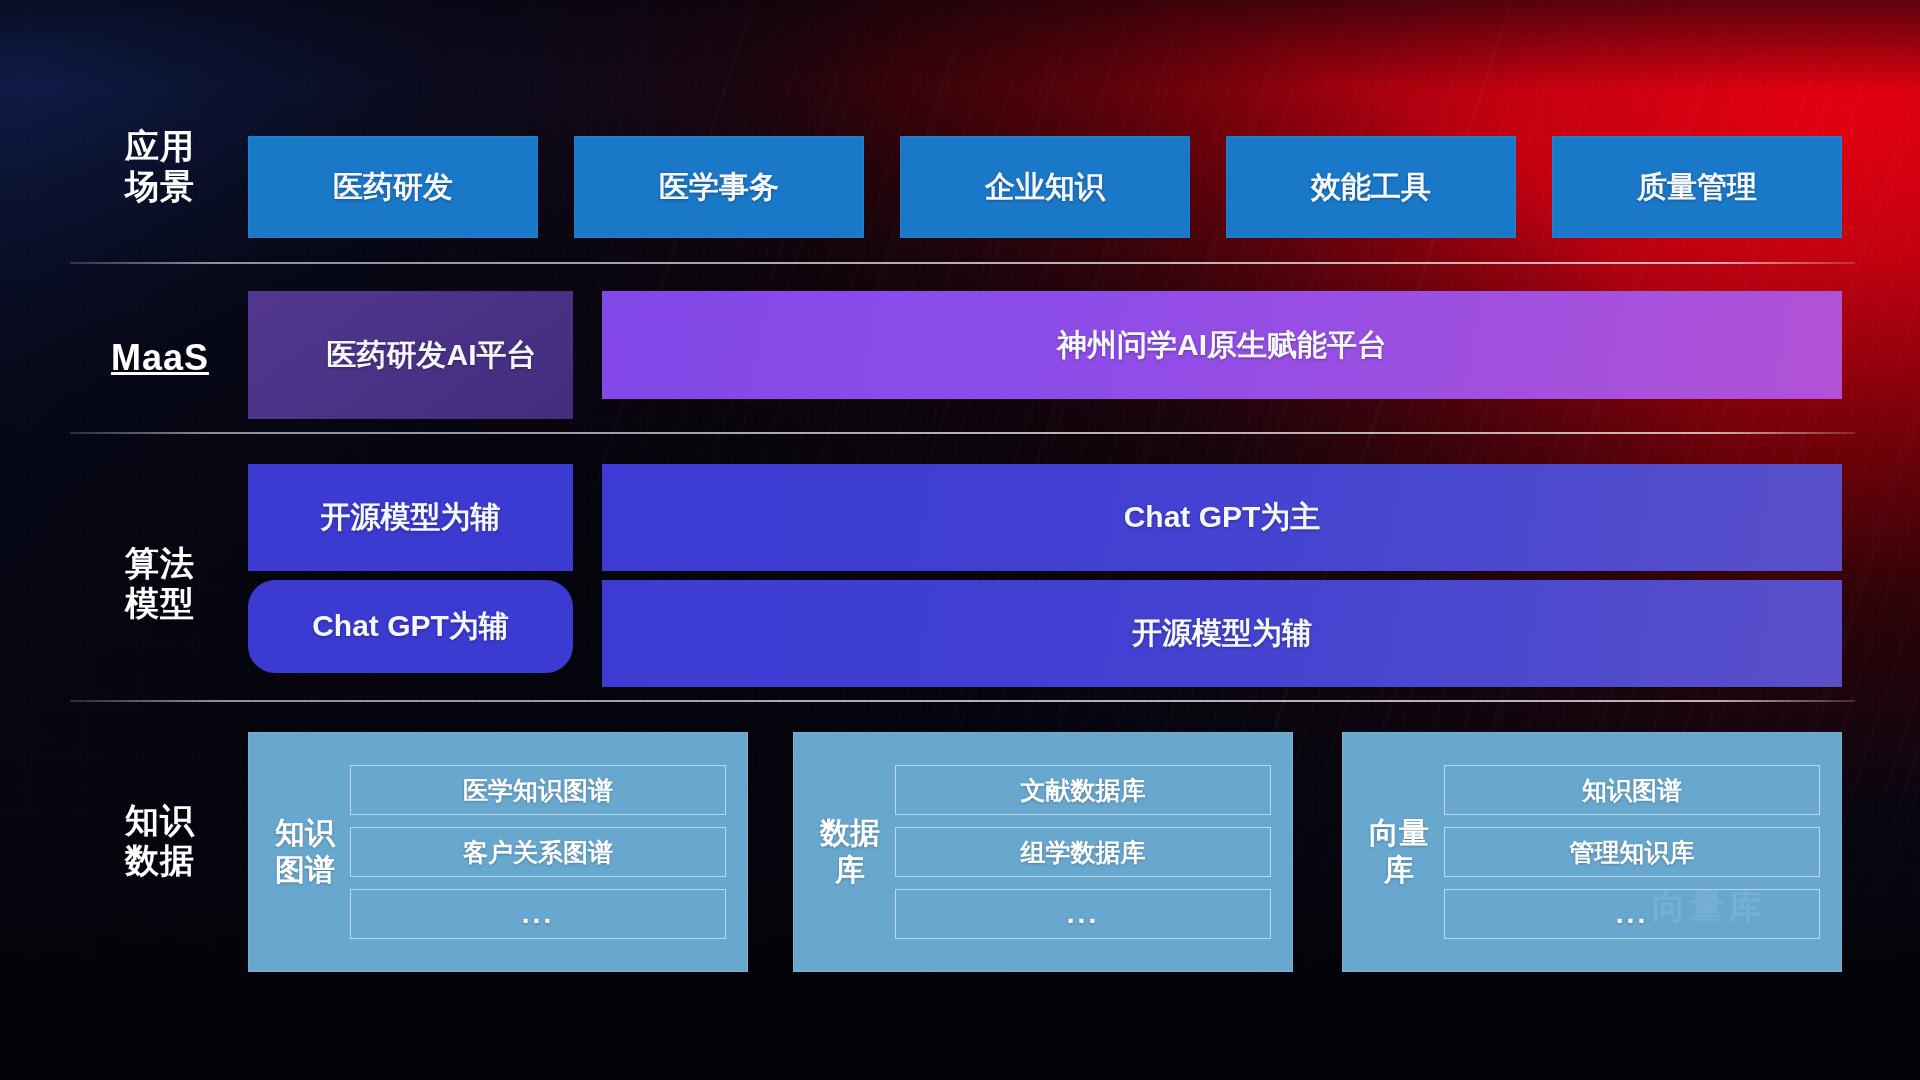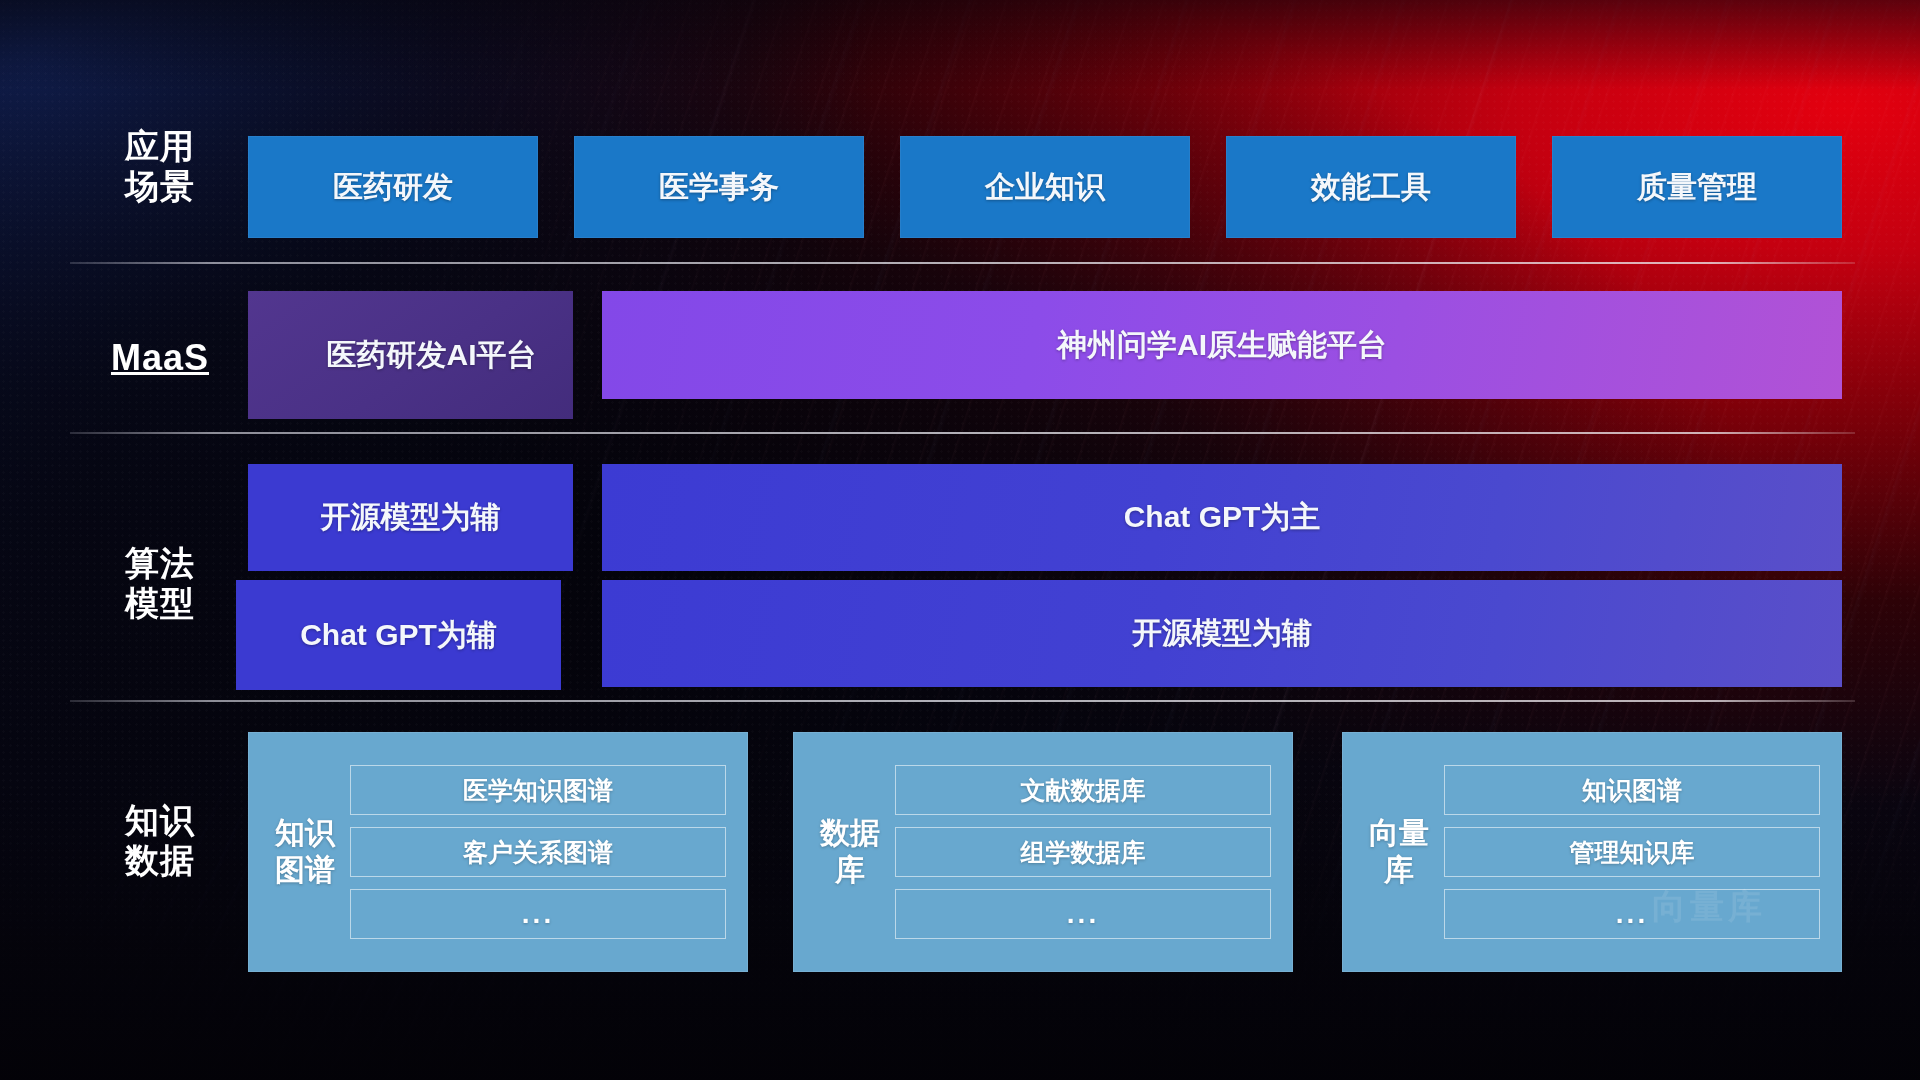--- a/index.html
+++ b/index.html
@@ -209,21 +209,21 @@
   </div>
 
   <div class="divider" style="top:432px;"></div>
 
   <div class="row-label cn" style="top:543px;">算法
 模型</div>
 
   <div class="chip chip-model-left" style="left:248px; top:464px; width:325px; height:107px;">
     <span>开源模型为辅</span>
   </div>
-  <div class="chip chip-model-left" style="left:236px; top:580px; width:325px; height:110px;">
+  <div class="chip chip-model-left" style="left:248px; top:580px; width:325px; height:93px;border-radius:27px;">
     <span>Chat GPT为辅</span>
   </div>
   <div class="chip chip-model-right" style="left:602px; top:464px; width:1240px; height:107px;">
     <span>Chat GPT为主</span>
   </div>
   <div class="chip chip-model-right" style="left:602px; top:580px; width:1240px; height:107px;text-align:right;">
     <span>开源模型为辅</span>
   </div>
 
   <div class="divider" style="top:700px;"></div>

